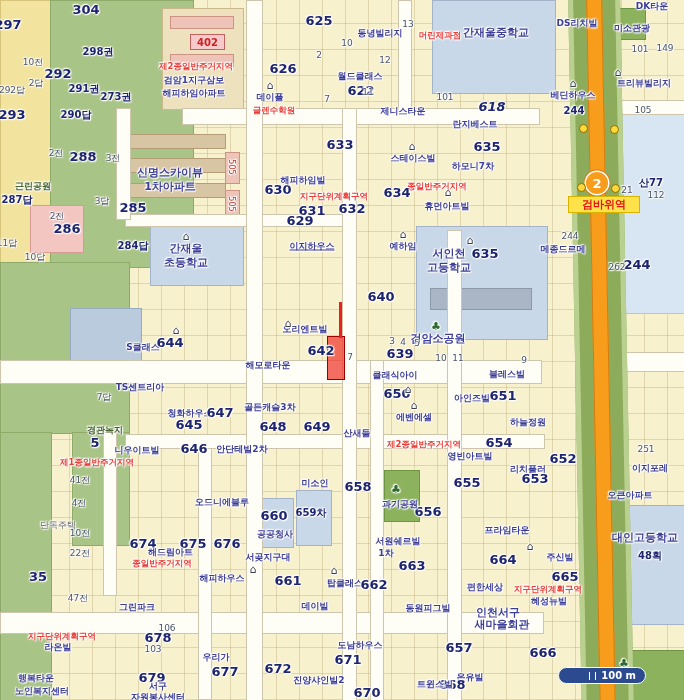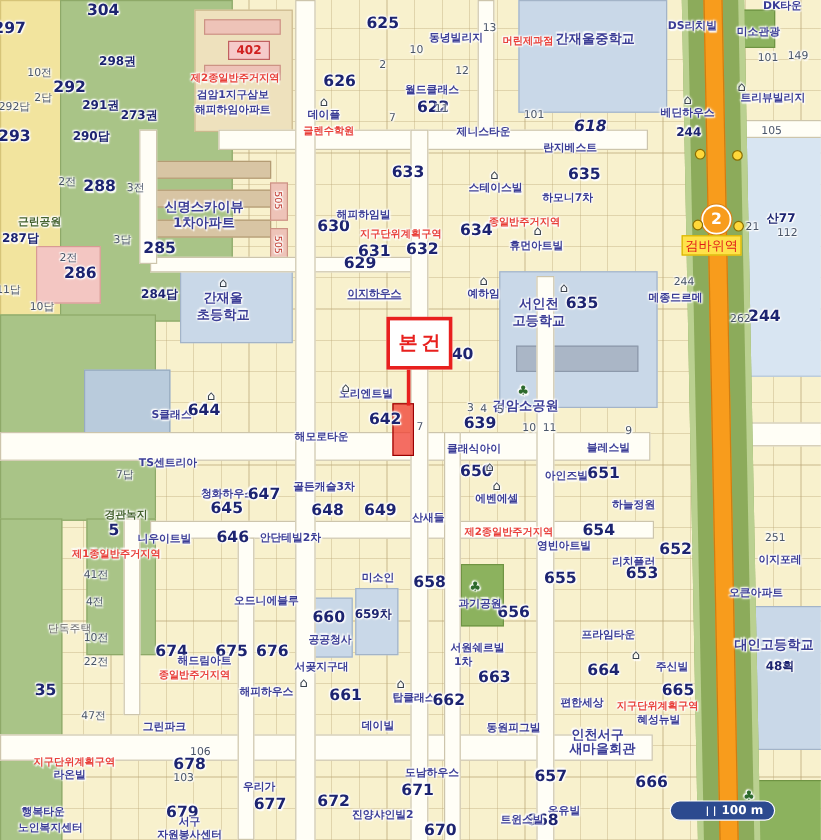--- a/index.html
+++ b/index.html
@@ -46,21 +46,21 @@
   #marker-box{position:absolute;left:322px;top:264px;width:46px;height:38px;z-index:9;
     background:#fff;border:3px solid #e8201e;color:#e8201e;font-weight:bold;font-size:16px;
     letter-spacing:3px;display:flex;align-items:center;justify-content:center;padding-left:3px;}
   #marker-leader{position:absolute;left:339px;top:302px;width:3px;height:36px;background:#e8201e;z-index:8;}
   #marker-parcel{position:absolute;left:327px;top:336px;width:16px;height:42px;z-index:6;
     background:rgba(240,60,48,.75);border:1px solid #990000;}
   #station-badge{position:absolute;left:586px;top:172px;width:22px;height:22px;border-radius:50%;z-index:40;
     background:#f89c1c;color:#fff;font-weight:bold;font-size:13px;display:flex;align-items:center;justify-content:center;
     box-shadow:0 0 0 1.5px #fff,0 0 0 2.5px #d87f10;}
   #station-name{position:absolute;left:568px;top:196px;z-index:40;background:#ffe24a;
-    color:#e01818;font-weight:normal;font-size:11px;padding:0 2px;border:1px solid #d8b400;}
+    color:#e01818;font-weight:bold;font-size:11px;padding:0 13px;border:1px solid #d8b400;}
   .exit{position:absolute;width:7px;height:7px;border-radius:50%;z-index:40;
     background:#ffd83a;border:1px solid #8a6d00;}
   #scalebar{position:absolute;left:558px;top:667px;width:88px;height:17px;z-index:50;
     background:#2c4a8f;border:1px solid #fff;border-radius:9px;color:#fff;font-weight:bold;font-size:10px;
     display:flex;align-items:center;justify-content:flex-end;padding-right:9px;box-sizing:border-box;}
   #scalebar .tick{width:1px;height:8px;background:#fff;margin-right:5px;}
 </style>
 </head>
 <body>
 
@@ -114,21 +114,20 @@
   <div id="rail">
     <div class="strip" style="left:0;"></div>
     <div class="strip" style="right:0;"></div>
     <div class="orange"></div>
   </div>
 
   <div id="badge402">402</div>
 
   <div id="marker-parcel"></div>
   <div id="marker-leader"></div>
-  <div id="marker-box">본건</div>
 
   <div id="station-badge">2</div>
   <div id="station-name">검바위역</div>
   <div class="exit" style="left:579px;top:124px;"></div>
   <div class="exit" style="left:610px;top:125px;"></div>
   <div class="exit" style="left:577px;top:183px;"></div>
   <div class="exit" style="left:611px;top:184px;"></div>
 
   <div id="scalebar">
     <div class="tick"></div>

